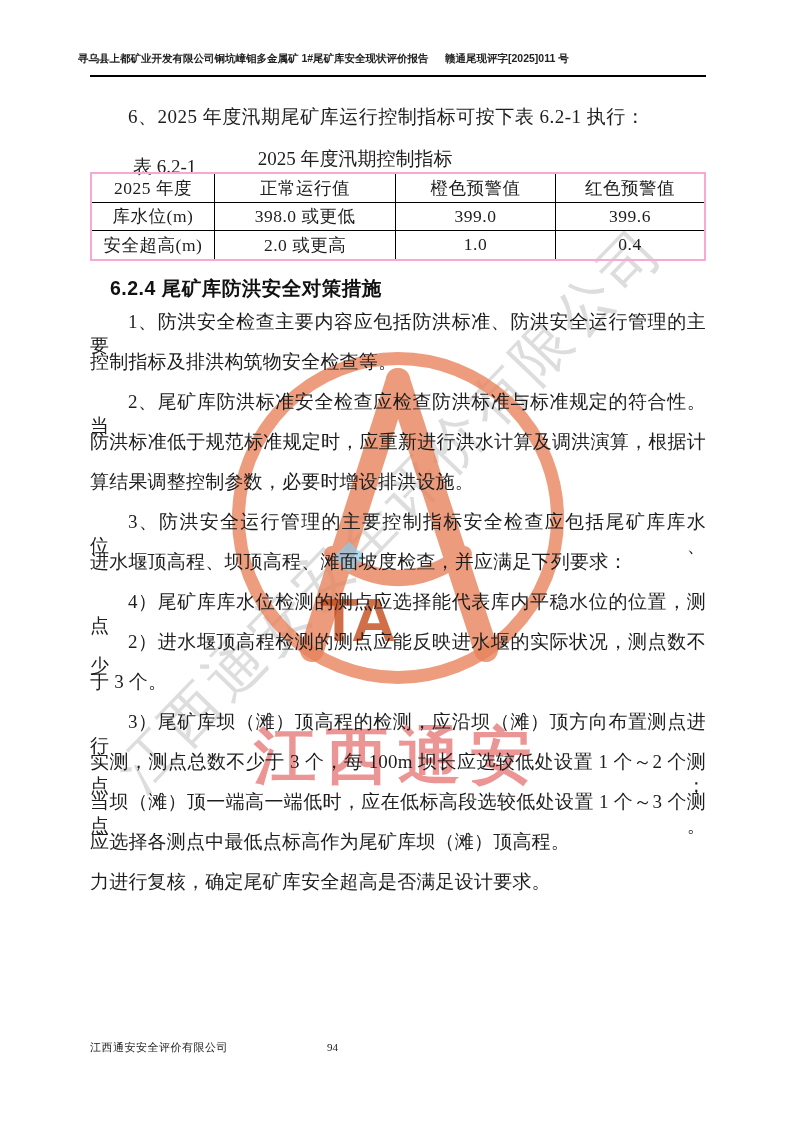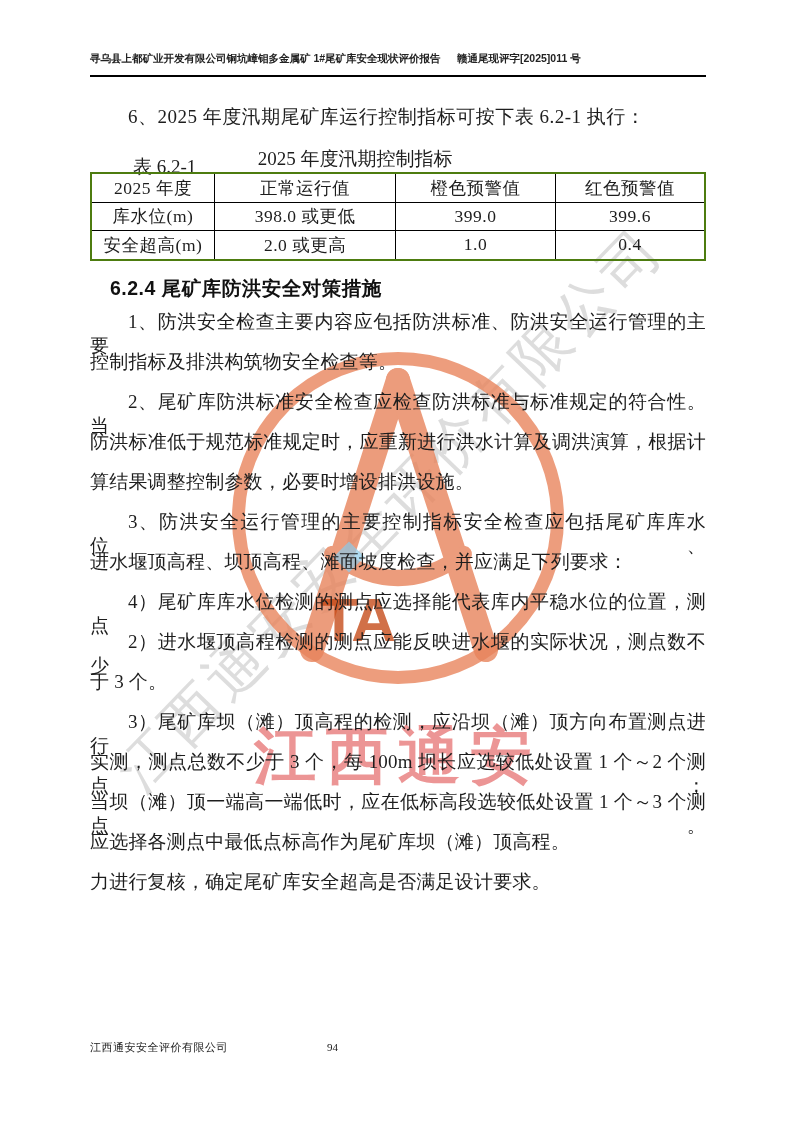--- a/index.html
+++ b/index.html
@@ -33,40 +33,40 @@
   }
   .wm-red{
     position:absolute;left:398px;top:714px;transform:translateX(-50%);
     font-size:62px;font-weight:bold;color:#e25555;opacity:.62;
     letter-spacing:10px;white-space:nowrap;
     font-family:"Liberation Serif",serif;
   }
   
   .content-layer{position:absolute;inset:0;z-index:1;}
   .hdr{
-    position:absolute;left:90px;top:52px;width:616px;height:20px;
+    position:absolute;left:78px;top:52px;width:616px;height:20px;
     font-family:"Liberation Sans",sans-serif;font-weight:bold;
     font-size:10.5px;color:#222;
   }
   .hdr-left{position:absolute;left:0;top:0;}
   .hdr-right{position:absolute;left:367px;top:0;}
   .hdr-rule{
     position:absolute;left:90px;top:75px;width:616px;height:0;
     border-top:2px solid #000;
   }
   .intro-line{
     position:absolute;left:90px;top:104px;width:616px;
     font-size:19px;text-indent:38px;letter-spacing:.5px;
   }
   .tbl-caption{position:absolute;left:90px;top:146px;width:616px;height:24px;font-size:19px;}
   .tbl-caption .cap-label{position:absolute;left:43px;top:0;margin-top:8px;}
   .tbl-caption .cap-title{position:absolute;left:265px;top:0;transform:translateX(-50%);white-space:nowrap;}
   .tbl{
     position:absolute;left:90px;top:172px;width:616px;
-    border:2px solid #4d7c0f;box-sizing:border-box;font-size:17.5px;
+    border:2px solid #f9a8d4;box-sizing:border-box;font-size:17.5px;
   }
   .tr{display:flex;border-top:1px solid #000;}
   .tr:first-child{border-top:none;}
   .tc{
     display:flex;align-items:center;justify-content:center;
     height:27.5px;border-left:1px solid #000;box-sizing:border-box;
     letter-spacing:.5px;
   }
   .tc:first-child{border-left:none;}
   .tc:nth-child(1){width:122px;}

